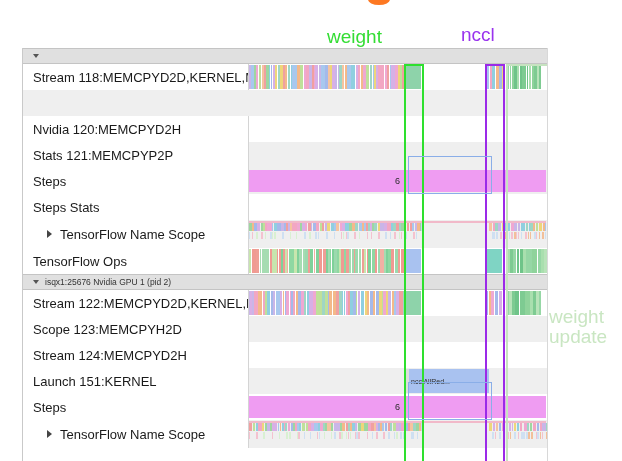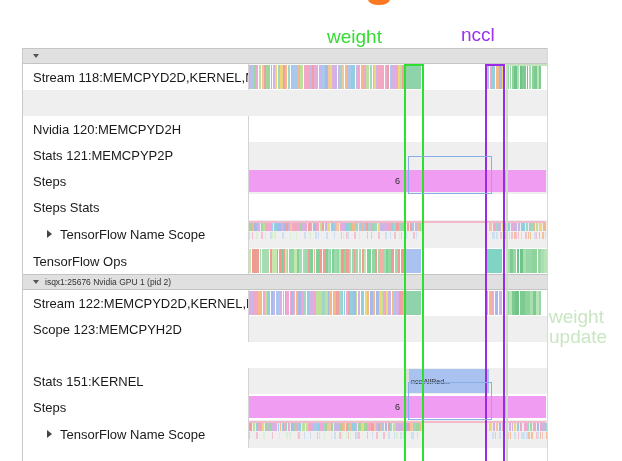--- a/index.html
+++ b/index.html
@@ -581,25 +581,28 @@
             <div class="ev" style="left: 290.149px; width: 1.70682px; background: rgb(150, 215, 165);"></div>
           </div>
         </div>
         <div class="row alt" style="height: 26px;">
           <div class="row-label">
             <span>Scope 123:MEMCPYH2D</span>
           </div>
           <div class="row-track"></div>
         </div>
         <div class="row plain" style="height: 26px;">
+          <div class="row-label">
+            <span>Stream 124:MEMCPYD2H</span>
+          </div>
           <div class="row-track"></div>
         </div>
         <div class="row alt" style="height: 26px;">
           <div class="row-label">
-            <span>Stats 151:KERNEL</span>
+            <span>Launch 151:KERNEL</span>
           </div>
           <div class="row-track">
             <div class="ev" style="left: 156px; width: 16px; background: rgb(221, 221, 221);"></div>
             <div class="ev" style="left: 160px; width: 80px; background: rgb(169, 194, 240);"></div>
             <div class="ev-label small" style="left: 162px; width: 76px; justify-content: flex-start;">ncclAllRed...</div>
           </div>
         </div>
         <div class="row plain" style="height: 26px;">
           <div class="row-label">
             <span>Steps</span>

